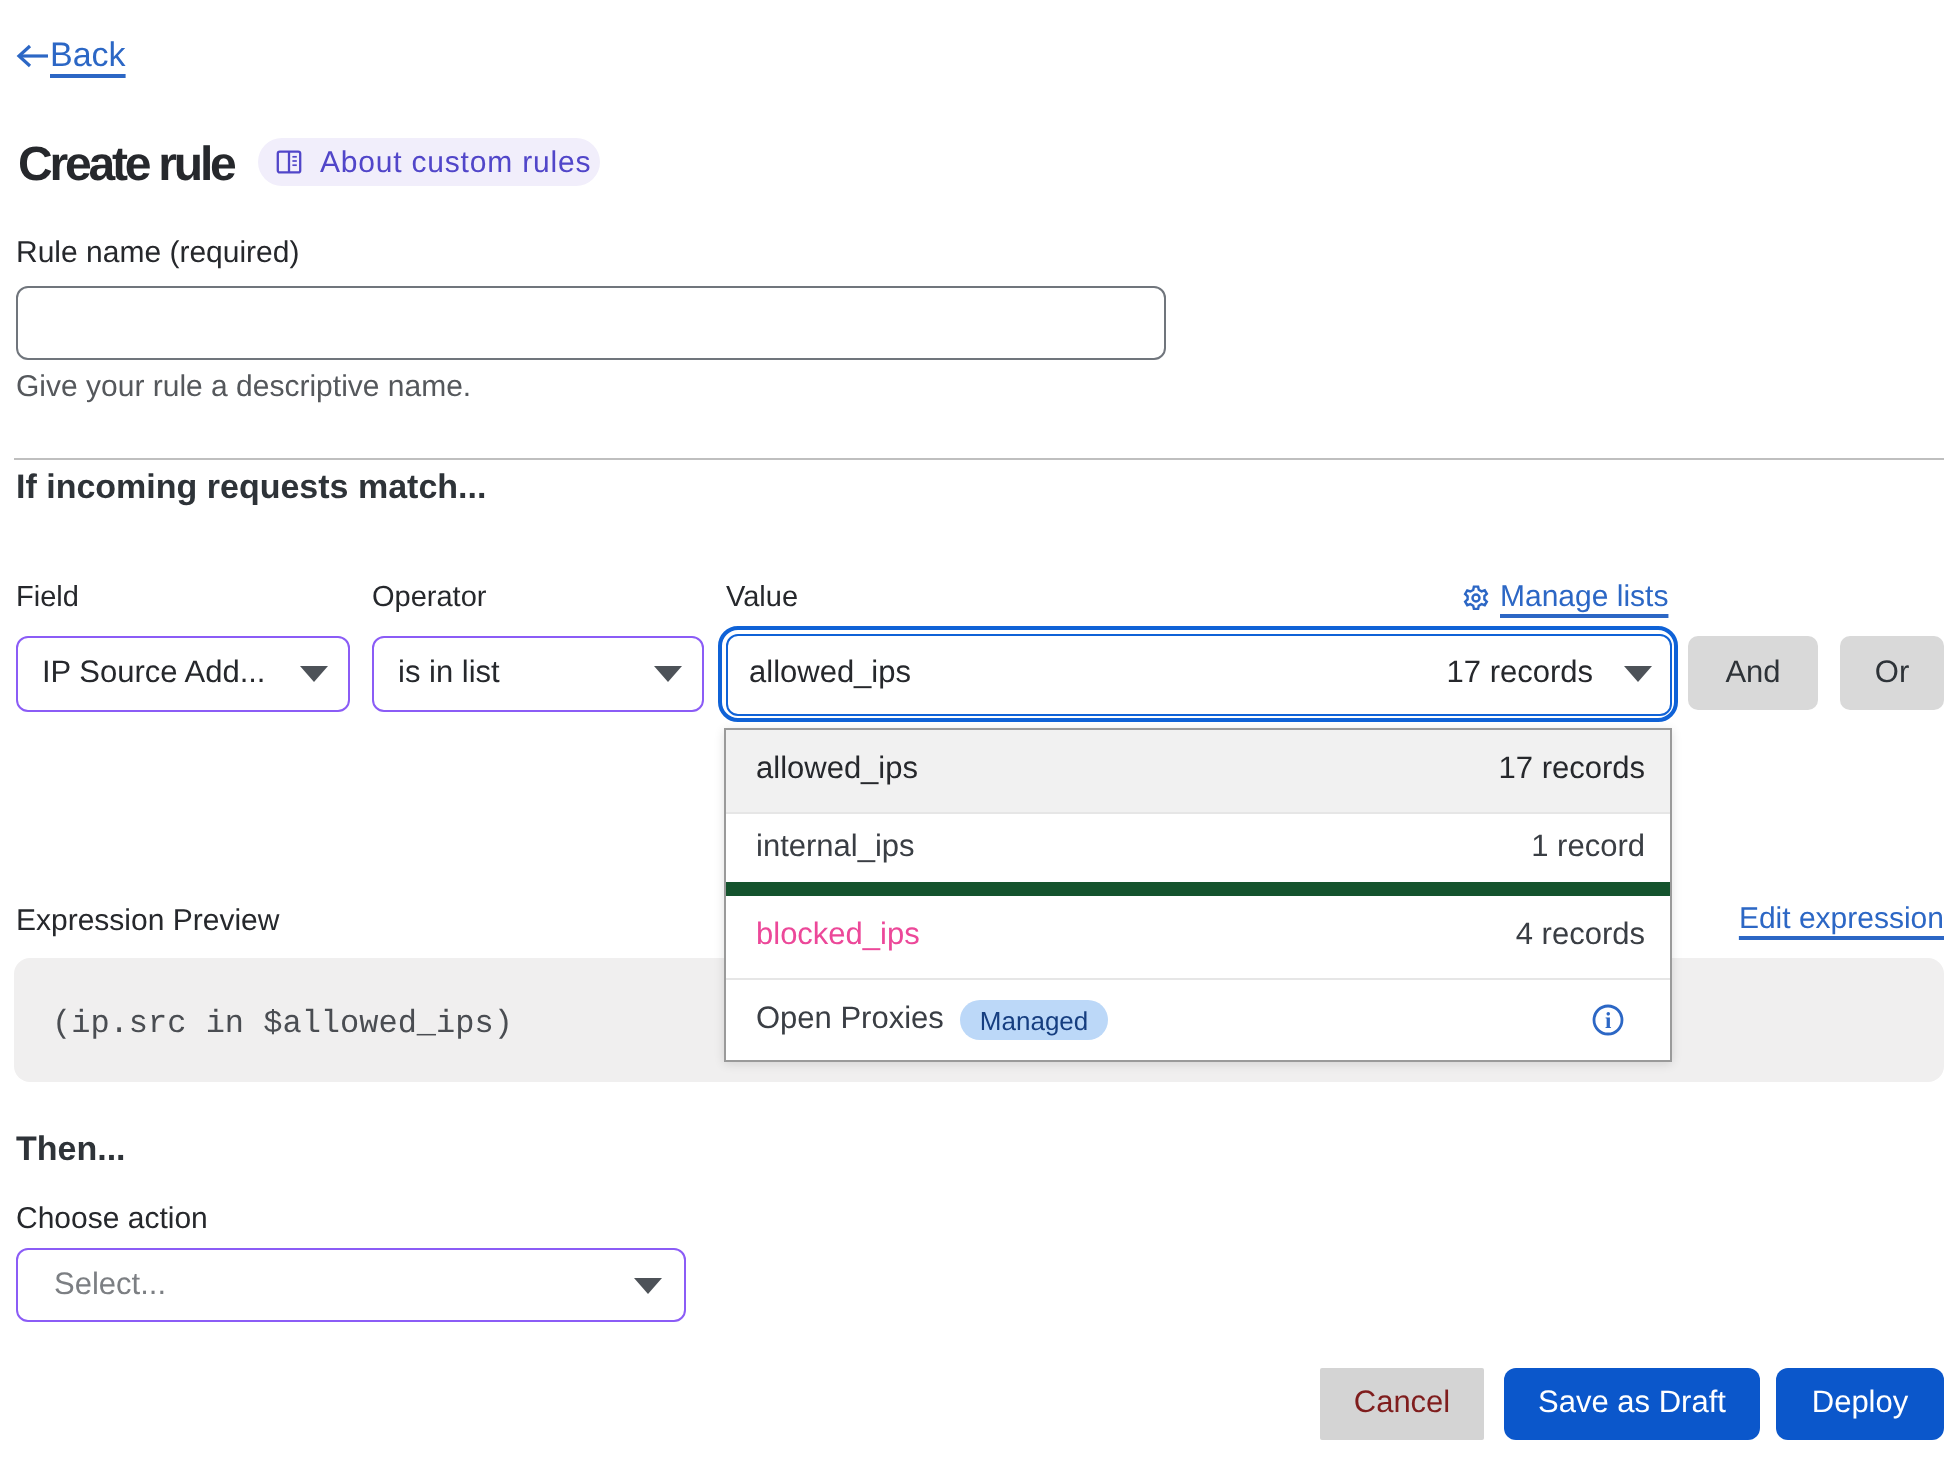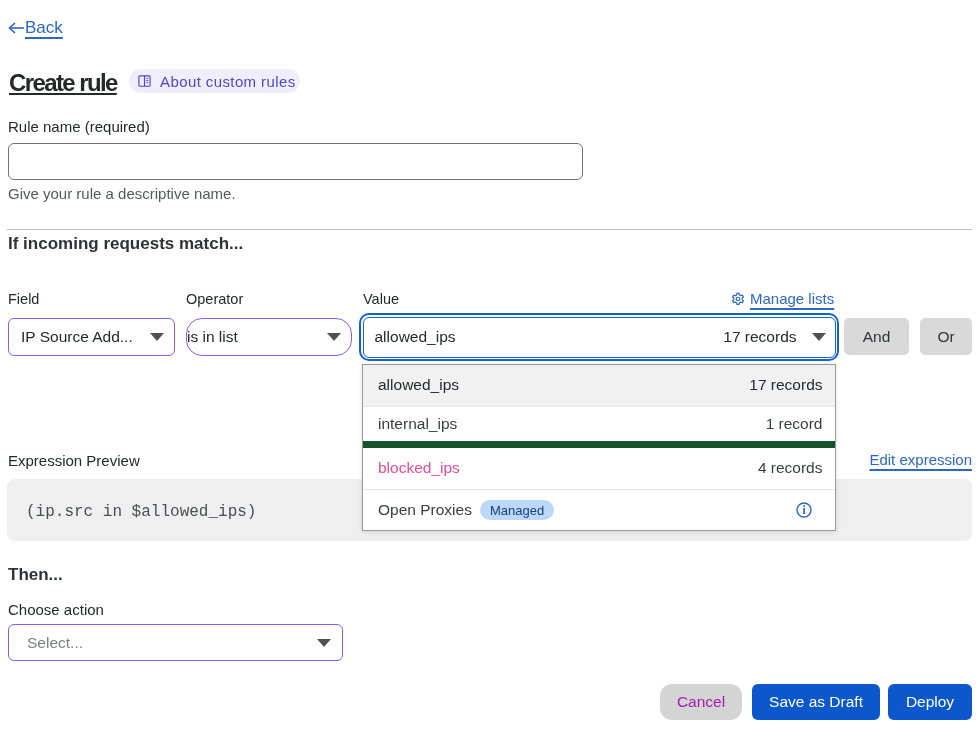--- a/index.html
+++ b/index.html
@@ -15,21 +15,21 @@
 <div id="page">
 
   <div class="abs" style="left:8px; top:17.5px; font-size:17px; color:#2c67c5; display:flex; align-items:center;">
     <svg width="17" height="12" viewBox="0 0 17 12" style="margin-right:0px;">
       <path d="M1.5 6 H16" stroke="#2c67c5" stroke-width="1.6" fill="none"></path>
       <path d="M7 1 L1.5 6 L7 11" stroke="#2c67c5" stroke-width="1.6" fill="none" stroke-linejoin="miter"></path>
     </svg>
     <span style="text-decoration:underline; text-underline-offset:3.5px; text-decoration-thickness:1.5px;">Back</span>
   </div>
 
-  <div class="abs" style="left:9px; top:68.5px; font-size:24px; font-weight:bold; color:#26282c; letter-spacing:-1.6px;text-decoration:underline;">Create rule</div>
+  <div class="abs" style="left:9px; top:68.5px; font-size:24px; font-weight:bold; color:#26282c; letter-spacing:-1.6px;">Create rule</div>
 
   <div class="abs" style="left:129px; top:69px; width:171px; height:24px; background:#f1eefb; border-radius:12px; display:flex; align-items:center; padding-left:9px;">
     <svg width="13" height="14" viewBox="0 0 13 14" style="margin-right:9px;">
       <rect x="0.9" y="1.8" width="11.2" height="10.4" rx="1" fill="none" stroke="#5146c9" stroke-width="1.15"></rect>
       <line x1="6.5" y1="1.8" x2="6.5" y2="12.2" stroke="#5146c9" stroke-width="1.15"></line>
       <line x1="8.2" y1="4.4" x2="10.4" y2="4.4" stroke="#5146c9" stroke-width="0.85"></line>
       <line x1="8.2" y1="6.5" x2="10.4" y2="6.5" stroke="#5146c9" stroke-width="0.85"></line>
       <line x1="8.2" y1="8.6" x2="10.4" y2="8.6" stroke="#5146c9" stroke-width="0.85"></line>
     </svg>
     <span style="font-size:15px; color:#5146c9; letter-spacing:0.4px;">About custom rules</span>
@@ -55,21 +55,21 @@
       <circle cx="8" cy="8" r="2" fill="none" stroke="#2c67c5" stroke-width="1.4"></circle>
     </svg>
     <a style="font-size:15px; color:#2c67c5; text-underline-offset:3.5px; text-decoration-thickness:1.5px;">Manage lists</a>
   </div>
 
   <div class="abs sel" style="left:8px; top:318px; width:167px; height:38px; padding:0 10px 0 12px;">
     <span style="font-size:15.5px; color:#26282c;">IP Source Add...</span>
     <span class="caret" style="margin-left:auto;"></span>
   </div>
 
-  <div class="abs sel" style="left:186px; top:318px; width:166px; height:38px; padding:0 10px 0 0;border-radius:16px;">
+  <div class="abs sel" style="left:186px; top:318px; width:166px; height:38px; padding:0 10px 0 12px;">
     <span style="font-size:15.5px; color:#26282c;">is in list</span>
     <span class="caret" style="margin-left:auto;"></span>
   </div>
 
   <div class="abs" style="left:359px; top:313px; width:480px; height:48px; border:2.5px solid #0f62d7; border-radius:10px;">
     <div style="position:absolute; inset:1.5px; border:1.5px solid #0f62d7; border-radius:6px; background:#fff; display:flex; align-items:center; padding:0 9px 0 11px;">
       <span style="font-size:15.5px; color:#26282c;">allowed_ips</span>
       <span style="margin-left:auto; font-size:15.5px; color:#26282c;">17 records</span>
       <span class="caret" style="margin-left:15px;"></span>
     </div>
@@ -110,17 +110,17 @@
 
   <div class="abs" style="left:8px; top:565px; font-size:17px; font-weight:bold; color:#2e3338;">Then...</div>
 
   <div class="abs" style="left:8px; top:601px; font-size:15px; color:#26282c;">Choose action</div>
 
   <div class="abs sel" style="left:8px; top:624px; width:335px; height:37px; padding:0 11px 0 18px;">
     <span style="font-size:15.5px; color:#7c7f83;">Select...</span>
     <span class="caret" style="margin-left:auto;"></span>
   </div>
 
-  <div class="abs" style="left:660px; top:684px; width:82px; height:36px; background:#d4d4d4; border-radius:12px; display:flex; align-items:center; justify-content:center; font-size:15.5px; color:#a21caf;">Cancel</div>
+  <div class="abs" style="left:660px; top:684px; width:82px; height:36px; background:#d4d4d4; border-radius:1px; display:flex; align-items:center; justify-content:center; font-size:15.5px; color:#7f1d1d;">Cancel</div>
   <div class="abs" style="left:752px; top:684px; width:128px; height:36px; background:#0b57cb; border-radius:6px; display:flex; align-items:center; justify-content:center; font-size:15.5px; color:#fff;">Save as Draft</div>
   <div class="abs" style="left:888px; top:684px; width:84px; height:36px; background:#0b57cb; border-radius:6px; display:flex; align-items:center; justify-content:center; font-size:15.5px; color:#fff;">Deploy</div>
 
 </div>
 
 </body></html>

